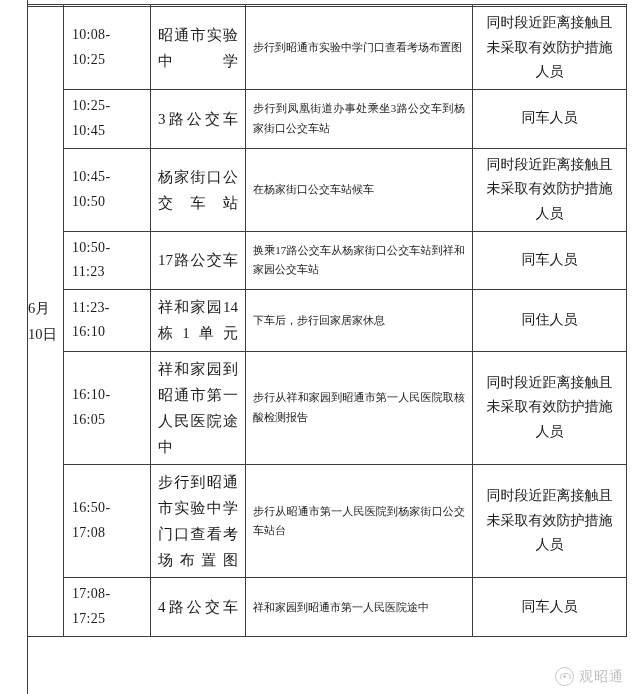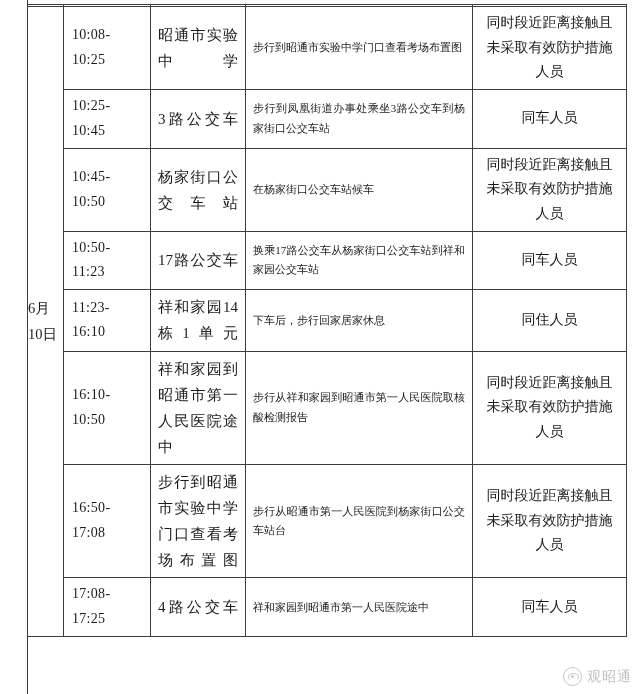--- a/index.html
+++ b/index.html
@@ -99,21 +99,21 @@
     padding: 4px 7px;
     text-align: center;
   }
 
   
   .clipped-top td { height: 1px; border-top: 0; }
 
   
   .watermark {
     position: absolute;
-    right: 8px;
+    right: 16px;
     bottom: 8px;
     display: flex;
     align-items: center;
     gap: 5px;
     opacity: 0.55;
     pointer-events: none;
   }
   .wm-logo {
     width: 17px;
     height: 17px;
@@ -264,21 +264,21 @@
             <div class="cell act-cell">下车后，步行回家居家休息</div>
           </td>
           <td>
             <div class="cell risk-cell">同住人员</div>
           </td>
         </tr>
 
         <tr>
           <td>
             <div class="cell time-cell">16:10-
-10:50</div>
+16:05</div>
           </td>
           <td>
             <div class="cell place-cell">祥和家园到昭通市第一人民医院途中</div>
           </td>
           <td>
             <div class="cell act-cell">步行从祥和家园到昭通市第一人民医院取核酸检测报告</div>
           </td>
           <td>
             <div class="cell risk-cell">同时段近距离接触且未采取有效防护措施人员</div>
           </td>

